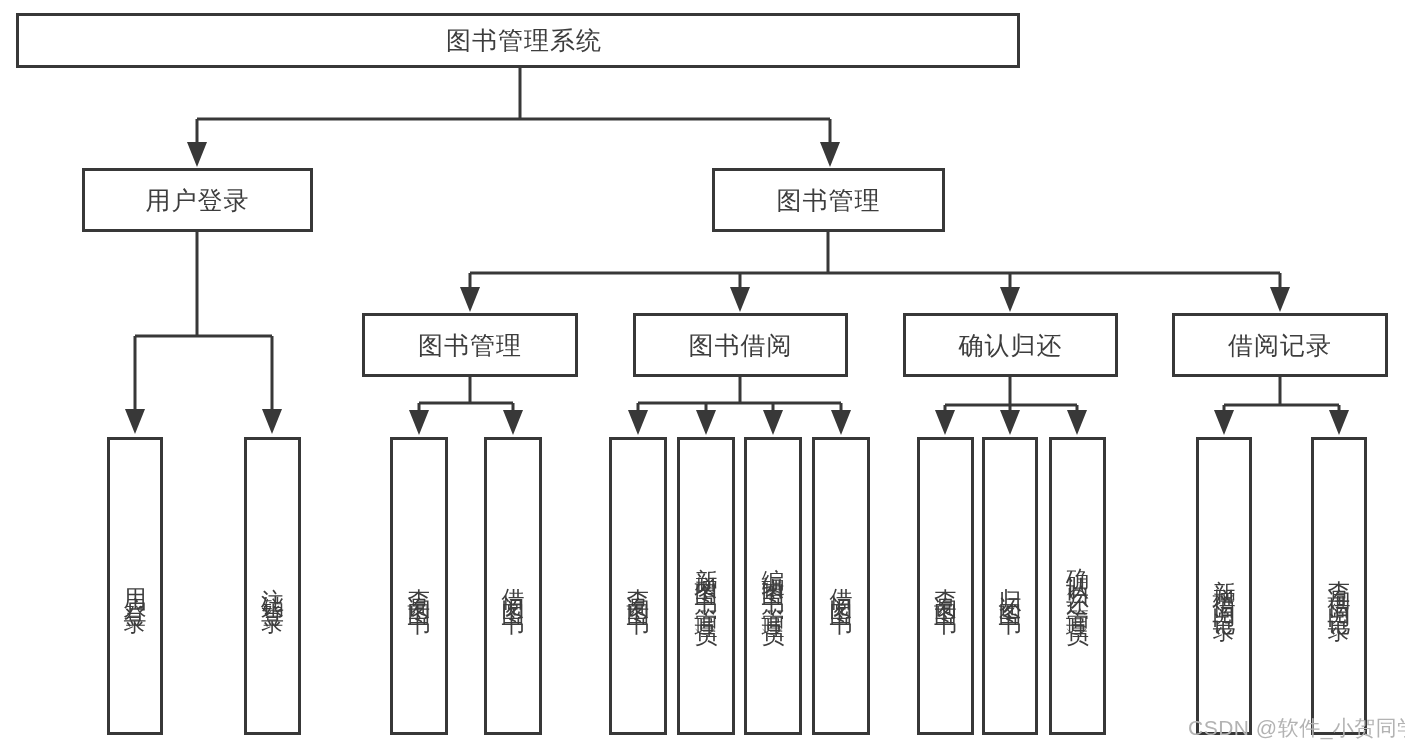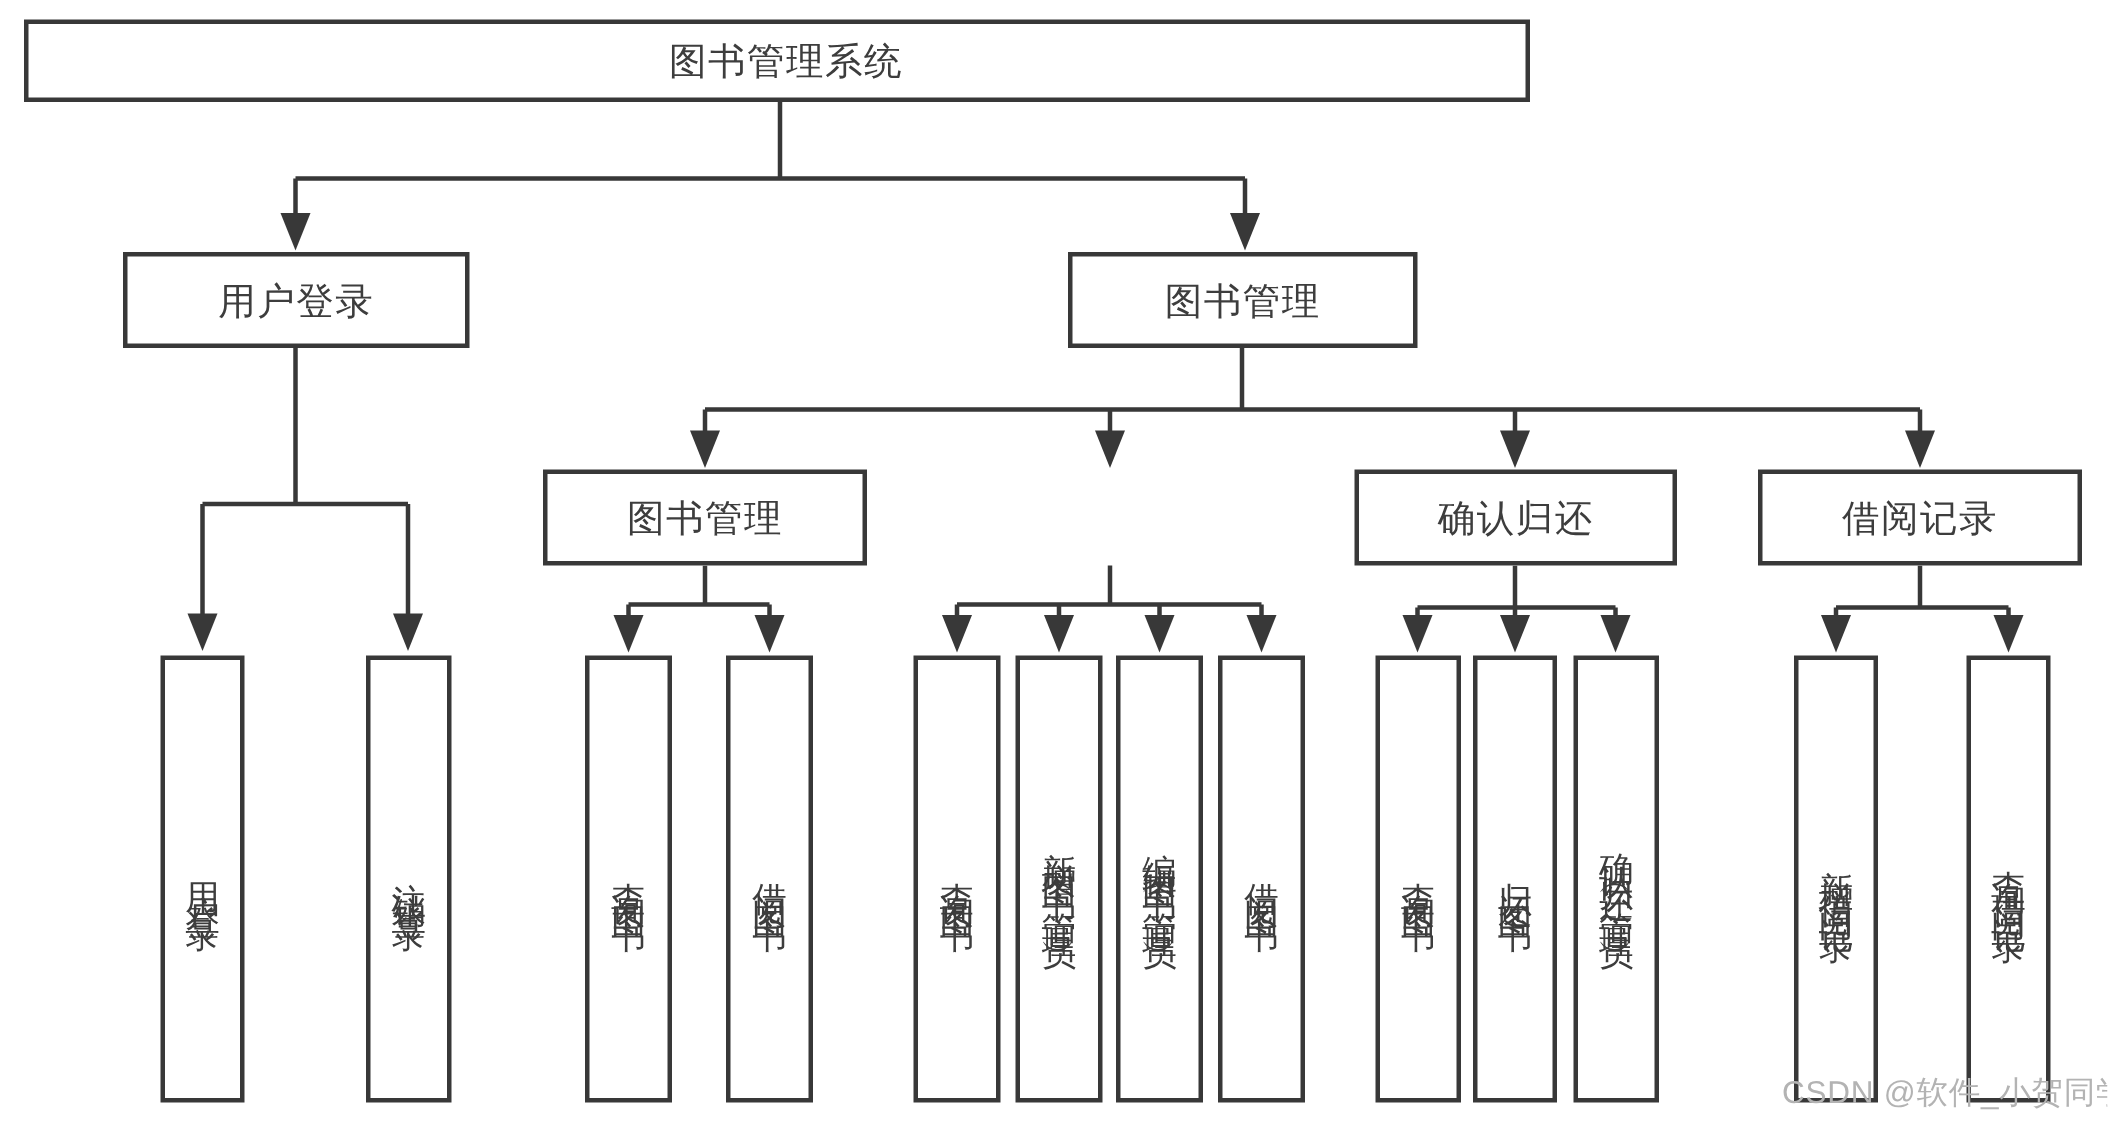--- a/index.html
+++ b/index.html
@@ -120,20 +120,23 @@
   <div class="box b-login">
     <span>用户登录</span>
   </div>
   <div class="box b-mgmt">
     <span>图书管理</span>
   </div>
 
   <div class="box b-new">
     <span>图书管理</span>
   </div>
+  <div class="box b-borrow">
+    <span>图书借阅</span>
+  </div>
   <div class="box b-current">
     <span>确认归还</span>
   </div>
   <div class="box b-record">
     <span>借阅记录</span>
   </div>
 
   <div class="box leaf l-a1">
     <span class="vtext">用户登录</span>
   </div>

